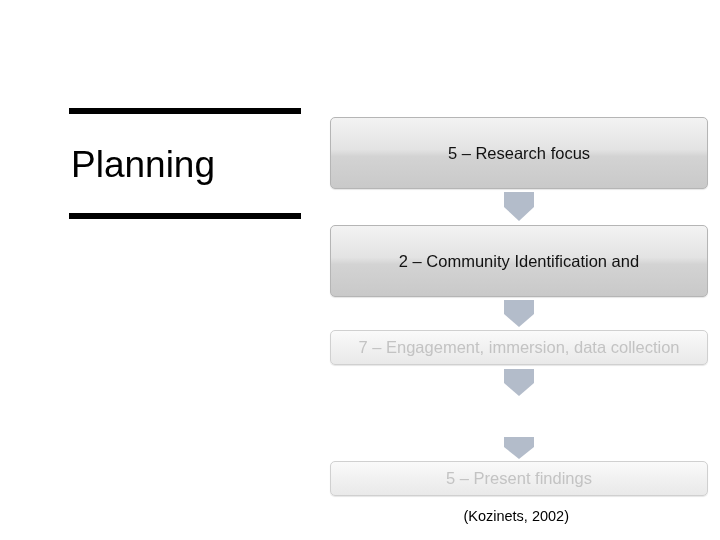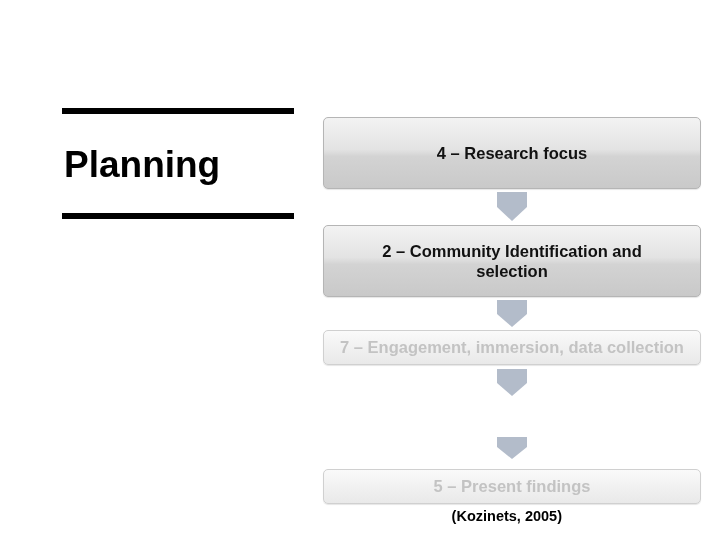--- a/index.html
+++ b/index.html
@@ -10,24 +10,23 @@
     width: 720px;
     height: 540px;
     background: #ffffff;
     font-family: "Liberation Sans", sans-serif;
     overflow: hidden;
     position: relative;
   }
 
   .slide {
     position: absolute;
-    left: 0; top: 0;
+    left: 7px; top: 0;
     width: 576px;
     height: 540px;
-    font-weight: bold;
   }
 
   
   .left-block {
     position: absolute;
     left: 62px;
     top: 108px;
     width: 238px;
   }
   .rule {
@@ -66,21 +65,21 @@
   }
   .box-line { line-height: 1.22; }
 
   .box-1 { top: 117px; height: 72px; }
   .box-2 { top: 225px; height: 72px; }
   .box-3 { top: 330px; height: 35px; color: #c3c3c3; border-color: #d0d0d0;
            background: linear-gradient(to bottom, #fafafa 0%, #f1f1f1 50%, #e9e9e9 100%); }
   .box-4 { top: 399px; height: 35px; color: #c3c3c3; border-color: #d0d0d0;
            background: linear-gradient(to bottom, #fafafa 0%, #f1f1f1 50%, #e9e9e9 100%); }
   .box-5 { top: 461px; height: 35px; color: #c3c3c3; border-color: #d0d0d0;
-           background: linear-gradient(to bottom, #fafafa 0%, #f1f1f1 50%, #e9e9e9 100%); margin-top: 8px; }
+           background: linear-gradient(to bottom, #fafafa 0%, #f1f1f1 50%, #e9e9e9 100%); }
 
   
   .arrow {
     position: absolute;
     left: 497px;
     width: 30px;
   }
   .arrow .stem {
     width: 30px;
     background: #b3bcca;
@@ -124,32 +123,31 @@
 
 <div class="slide">
 
   <div class="left-block">
     <div class="rule rule-top"></div>
     <div class="heading-text">Planning</div>
     <div class="rule rule-bottom"></div>
   </div>
 
   <div class="box box-1">
-    <span class="box-line">4 – Research focus</span>
+    <span class="box-line">5 – Research focus</span>
   </div>
 
   <div class="arrow arrow-1">
     <div class="stem"></div>
     <div class="head"></div>
   </div>
 
   <div class="box box-2">
     <div>
       <div class="box-line">2 – Community Identification and</div>
-      <div class="box-line">selection</div>
     </div>
   </div>
 
   <div class="arrow arrow-2">
     <div class="stem"></div>
     <div class="head"></div>
   </div>
 
   <div class="box box-3">
     <span class="box-line">7 – Engagement, immersion, data collection</span>
@@ -163,15 +161,15 @@
 
   <div class="arrow arrow-4">
     <div class="stem"></div>
     <div class="head"></div>
   </div>
 
   <div class="box box-5">
     <span class="box-line">5 – Present findings</span>
   </div>
 
-  <div class="citation">(Kozinets, 2005)</div>
+  <div class="citation">(Kozinets, 2002)</div>
 
 </div>
 
 </body></html>

